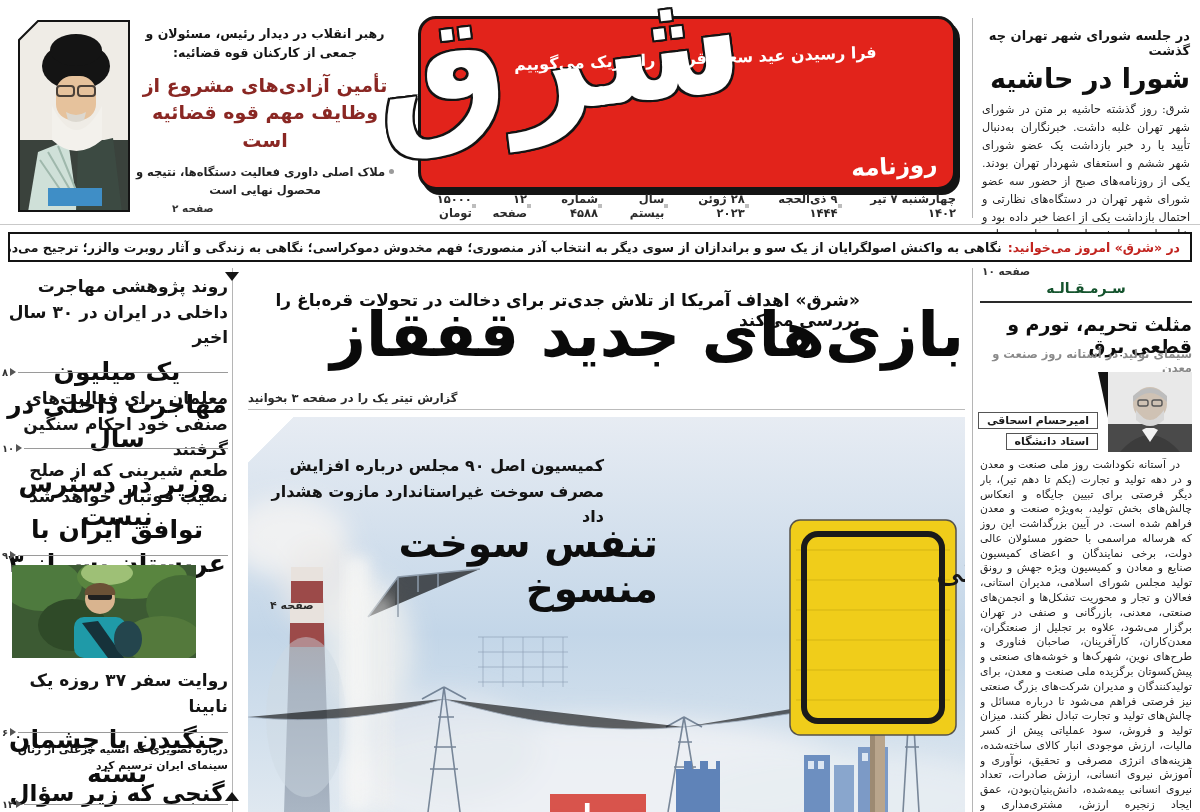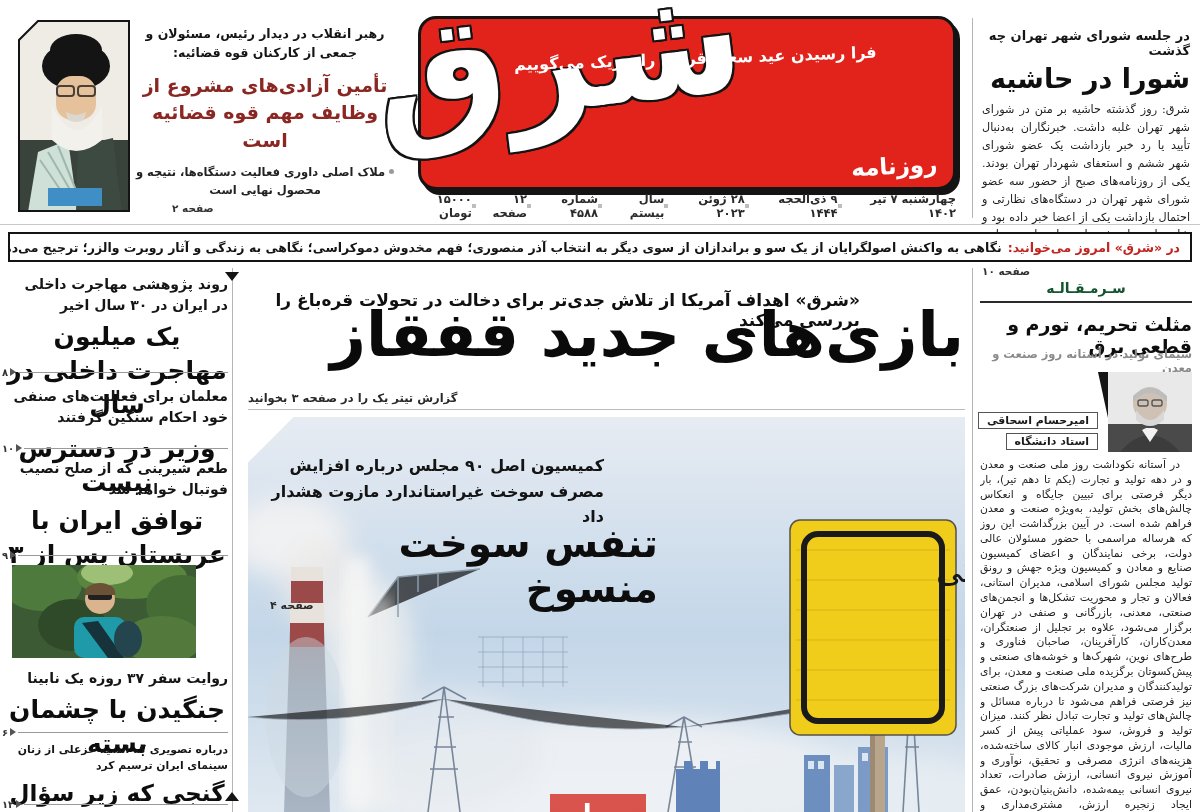--- a/index.html
+++ b/index.html
@@ -47,21 +47,21 @@
   .vsep { position:absolute; width:1px; background:#b5b5b5; }
   .vsep-left { left:232px; top:268px; height:544px; }
   .vsep-right { left:972px; top:268px; height:544px; }
   .vsep-top-right { left:972px; top:18px; height:200px; }
   .tri { position:absolute; width:0; height:0; }
   .tri-down { left:225px; top:272px; border-left:7px solid transparent; border-right:7px solid transparent; border-top:9px solid #141414; }
   .tri-up { left:225px; top:792px; border-left:7px solid transparent; border-right:7px solid transparent; border-bottom:9px solid #141414; }
 
   
   .lc-item { position:absolute; left:6px; width:222px; text-align:right; }
-  .lc-kicker { font-size:14px; font-weight:bold; color:#151515; line-height:1.5; }
+  .lc-kicker { font-size:17px; font-weight:bold; color:#151515; line-height:1.5; }
   .lc-headline { margin-top:4px; font-size:25px; font-weight:bold; color:#0d0d0d; line-height:1.35; text-align:center; }
   .lc-divider { position:absolute; left:2px; width:226px; height:12px; display:flex; align-items:center; direction:ltr; }
   .lc-divider .pg { font-size:10px; font-weight:bold; color:#333; margin-right:2px; }
   .lc-divider .arr { width:0; height:0; border-top:4px solid transparent; border-bottom:4px solid transparent; border-left:6px solid #555; margin-right:2px; }
   .lc-divider .rule { flex:1; height:1px; background:#9a9a9a; }
   .lc-photo { position:absolute; left:12px; top:565px; width:184px; height:93px; }
 
   
   .main-kicker { position:absolute; left:240px; top:278px; width:620px; text-align:right; font-size:17px; font-weight:bold; color:#101010;margin-top:12px; }
   .main-headline { position:absolute; left:240px; top:298px; width:724px; text-align:right; font-size:62px; font-weight:bold; color:#0a0a0a; white-space:nowrap; }

